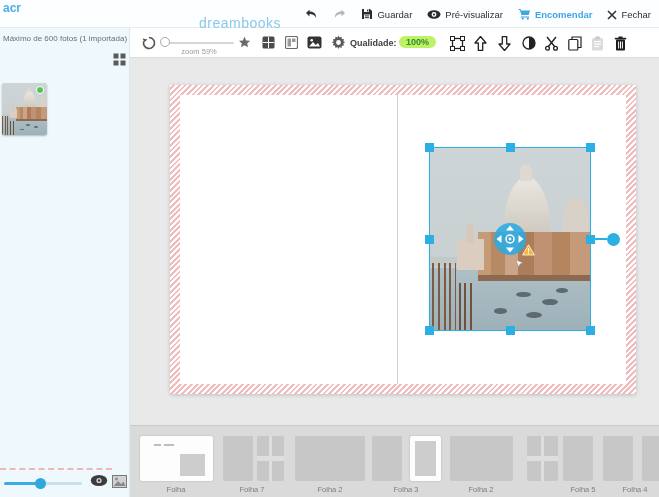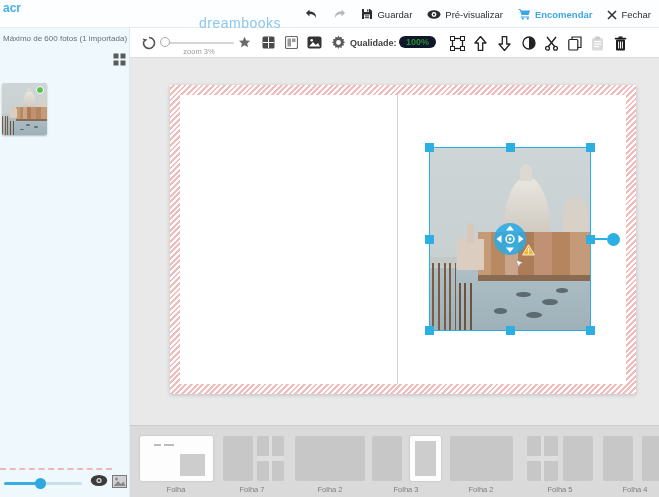--- a/index.html
+++ b/index.html
@@ -31,21 +31,21 @@
   .side-eye { position:absolute; left:90px; bottom:6px; cursor:pointer; }
   .side-photoicon { position:absolute; left:112px; bottom:5px; cursor:pointer; }
 
   
   .toolbar { position:absolute; left:130px; top:28px; width:529px; height:30px; background:#ffffff; border-bottom:1px solid #ddd; z-index:25; }
   .tb { position:absolute; top:8px; display:inline-flex; cursor:pointer; }
   .zoomtrack { position:absolute; left:34px; top:14px; width:70px; height:2px; background:#d5d5d5; border-radius:1px; cursor:pointer; }
   .zoomknob { position:absolute; left:30px; top:9px; width:10px; height:10px; border-radius:50%; background:#fff; border:1.5px solid #a9a9a9; cursor:pointer; }
   .zoomlabel { position:absolute; left:38px; top:19px; width:62px; text-align:center; font-size:7.5px; color:#9a9a9a; }
   .quality { position:absolute; left:220px; top:10px; font-size:9px; font-weight:bold; color:#3f3f3f; }
-  .qbadge { position:absolute; left:269px; top:8px; background:#0f172a; color:#2e8b34; font-size:9px; font-weight:bold; border-radius:8px; padding:1px 7px; }
+  .qbadge { position:absolute; left:269px; top:8px; background:#bef264; color:#2e8b34; font-size:9px; font-weight:bold; border-radius:8px; padding:1px 7px; }
 
   
   .canvas { position:absolute; left:130px; top:58px; width:529px; height:367px; background:#e9e9e9; overflow:hidden; }
   .spread { position:absolute; left:40px; top:27px; width:466px; height:309px;
             background:repeating-linear-gradient(135deg,#ffffff 0 2px,#f3bcbc 2px 4px);
             box-shadow:0 1px 4px rgba(0,0,0,.18); }
   .pages { position:absolute; left:10px; top:10px; right:10px; bottom:10px; background:#fff; }
   .pagediv { position:absolute; left:227px; top:10px; bottom:10px; width:1px; background:#d2d2d2; }
 
   
@@ -211,21 +211,21 @@
 
 <div class="toolbar">
   <span class="tb" style="left:12px">
     <svg width="14" height="14" viewBox="0 0 14 14">
         <path d="M7 1.5 a5.5 5.5 0 1 1 -5.2 3.8" fill="none" stroke="#555" stroke-width="1.6"></path>
         <path d="M0.5 2.5 l2 3.5 3-2.5z" fill="#555"></path>
       </svg>
   </span>
   <div class="zoomtrack"></div>
   <div class="zoomknob"></div>
-  <div class="zoomlabel">zoom 3%</div>
+  <div class="zoomlabel">zoom 59%</div>
 
   <span class="tb" style="left:108px">
     <svg width="13" height="13" viewBox="0 0 13 13">
         <path d="M6.5 0.8 l1.7 3.6 3.9.4-2.9 2.6.8 3.9-3.5-2-3.5 2 .8-3.9L1 4.8l3.9-.4z" fill="#6a6a6a"></path>
       </svg>
   </span>
   <span class="tb" style="left:132px">
     <svg width="13" height="13" viewBox="0 0 13 13">
         <rect x="0.5" y="0.5" width="12" height="12" rx="1.5" fill="#4a4a4a"></rect>
         <path d="M6.5 1 v11 M1 6.5 h11" stroke="#fff" stroke-width="1"></path>
@@ -393,15 +393,15 @@
   <div class="tile grid" style="left:397px; width:31px;"></div>
   <div class="tile" style="left:433px; width:30px;"></div>
   <div class="tile" style="left:473px; width:30px;"></div>
   <div class="tile" style="left:512px; width:30px;"></div>
 
   <span class="plabel" style="left:46px">Folha</span>
   <span class="plabel" style="left:122px">Folha 7</span>
   <span class="plabel" style="left:200px">Folha 2</span>
   <span class="plabel" style="left:276px">Folha 3</span>
   <span class="plabel" style="left:351px">Folha 2</span>
-  <span class="plabel" style="left:430px">Folha 5</span>
+  <span class="plabel" style="left:453px">Folha 5</span>
   <span class="plabel" style="left:505px">Folha 4</span>
 </div>
 
 </body></html>

